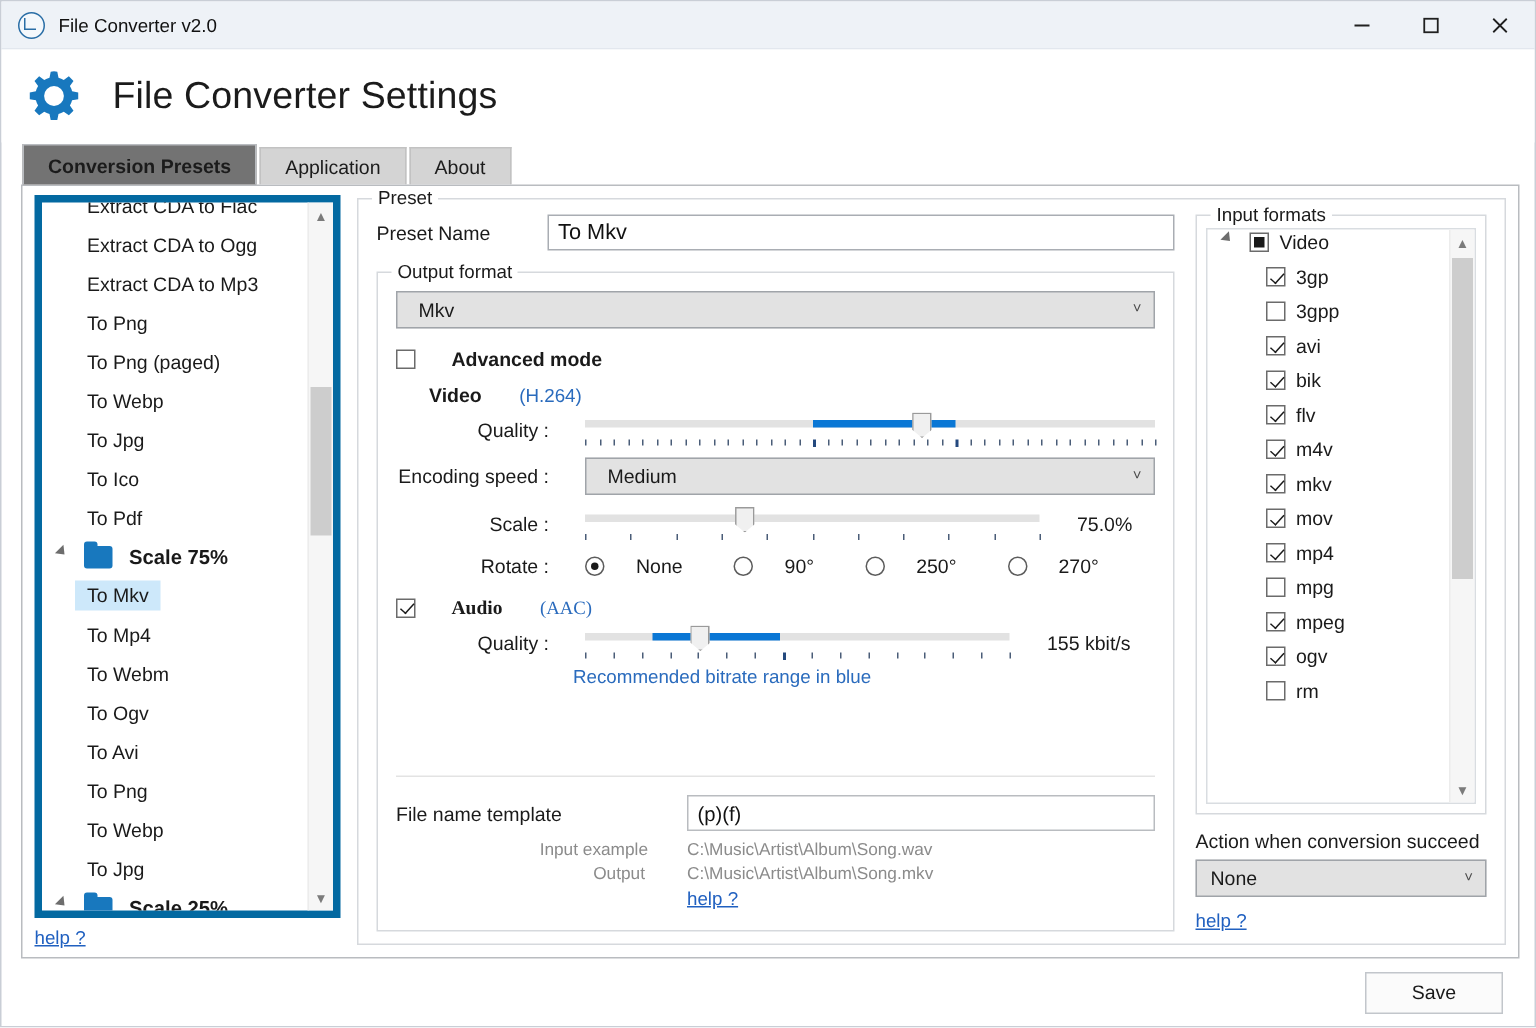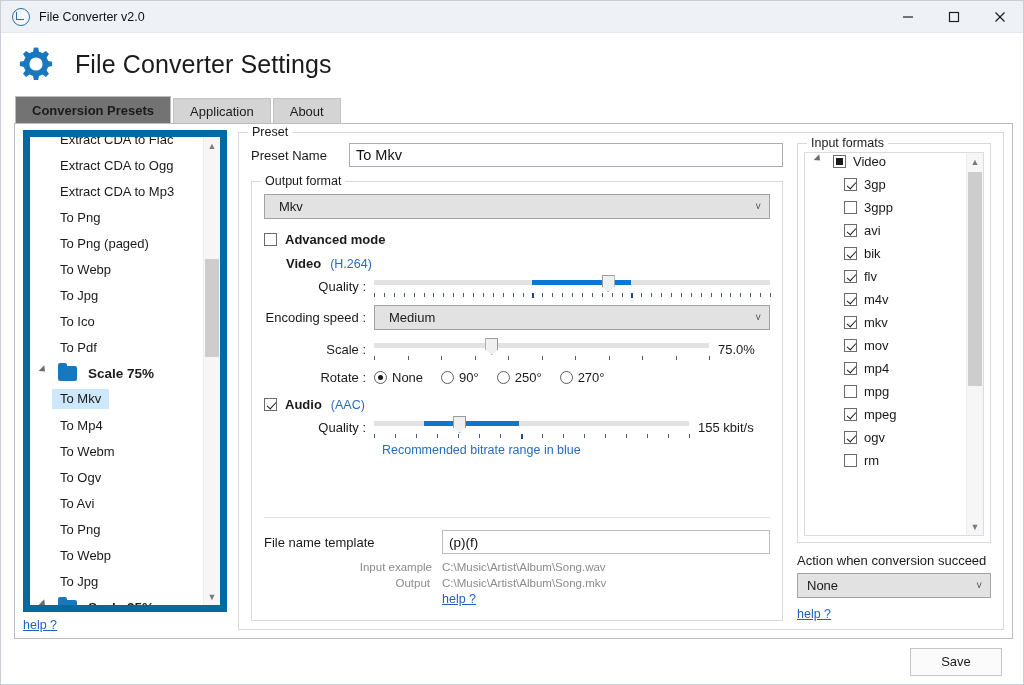--- a/index.html
+++ b/index.html
@@ -104,21 +104,21 @@
 
   
   .leftpane {
     flex: 0 0 219px;
     display: flex; flex-direction: column;
     padding: 6px 7px 6px 8px;
     box-sizing: border-box;
   }
   .treebox {
     flex: 1 1 auto;
-    border: 7px solid #0369a1;
+    border: 5px solid #0369a1;
     background: #fff;
     position: relative;
     overflow: hidden;
   }
   .treelist {
     position: absolute; left: 0; right: 16px; top: 0; bottom: 0;
     overflow: hidden;
   }
   .tnode {
     height: 26px;
@@ -193,21 +193,21 @@
     position: absolute; top: -8px; left: 9px;
     background: #ffffff;
     padding: 0 4px;
     font-size: 12.5px;
     color: #1a1a1a;
   }
   .presetbox { flex: 1 1 auto; display: flex; padding: 10px 12px 8px 12px; }
   .presetmain { flex: 1 1 auto; min-width: 0; display: flex; flex-direction: column; }
   .presetside { flex: 0 0 194px; margin-left: 14px; display: flex; flex-direction: column; }
 
-  .row { display: flex; align-items: center; }
+  .row { display: flex; align-items: center; gap: 16px; }
   .lbl { font-size: 13px; color: #1a1a1a; }
 
   .textinput {
     border: 1px solid #a9adb3;
     background: #ffffff;
     height: 24px;
     display: flex; align-items: center;
     padding: 0 6px;
     font-size: 13.5px;
     color: #111;
@@ -564,21 +564,21 @@
               <span class="radio on"></span>
               <span class="lbl" style="margin-right:18px;">None</span>
               <span class="radio"></span>
               <span class="lbl" style="margin-right:18px;">90°</span>
               <span class="radio"></span>
               <span class="lbl" style="margin-right:18px;">250°</span>
               <span class="radio"></span>
               <span class="lbl">270°</span>
             </div>
 
-            <div class="row" style="margin-bottom:4px;">
+            <div class="row" style="margin-bottom:4px;font-family:Liberation Serif, serif;">
               <span class="chk checked"></span>
               <span class="lbl" style="font-weight:bold;">Audio</span>
               <span class="bluenote" style="margin-left:9px;">(AAC)</span>
             </div>
 
             <div class="row">
               <div class="lbl" style="width:110px;text-align:right;padding-right:8px;box-sizing:border-box;">Quality :</div>
               <div class="slider" style="margin-right:9px;">
                 <div class="strack"></div>
                 <div class="sfill" style="left:16%;width:30%;"></div>

